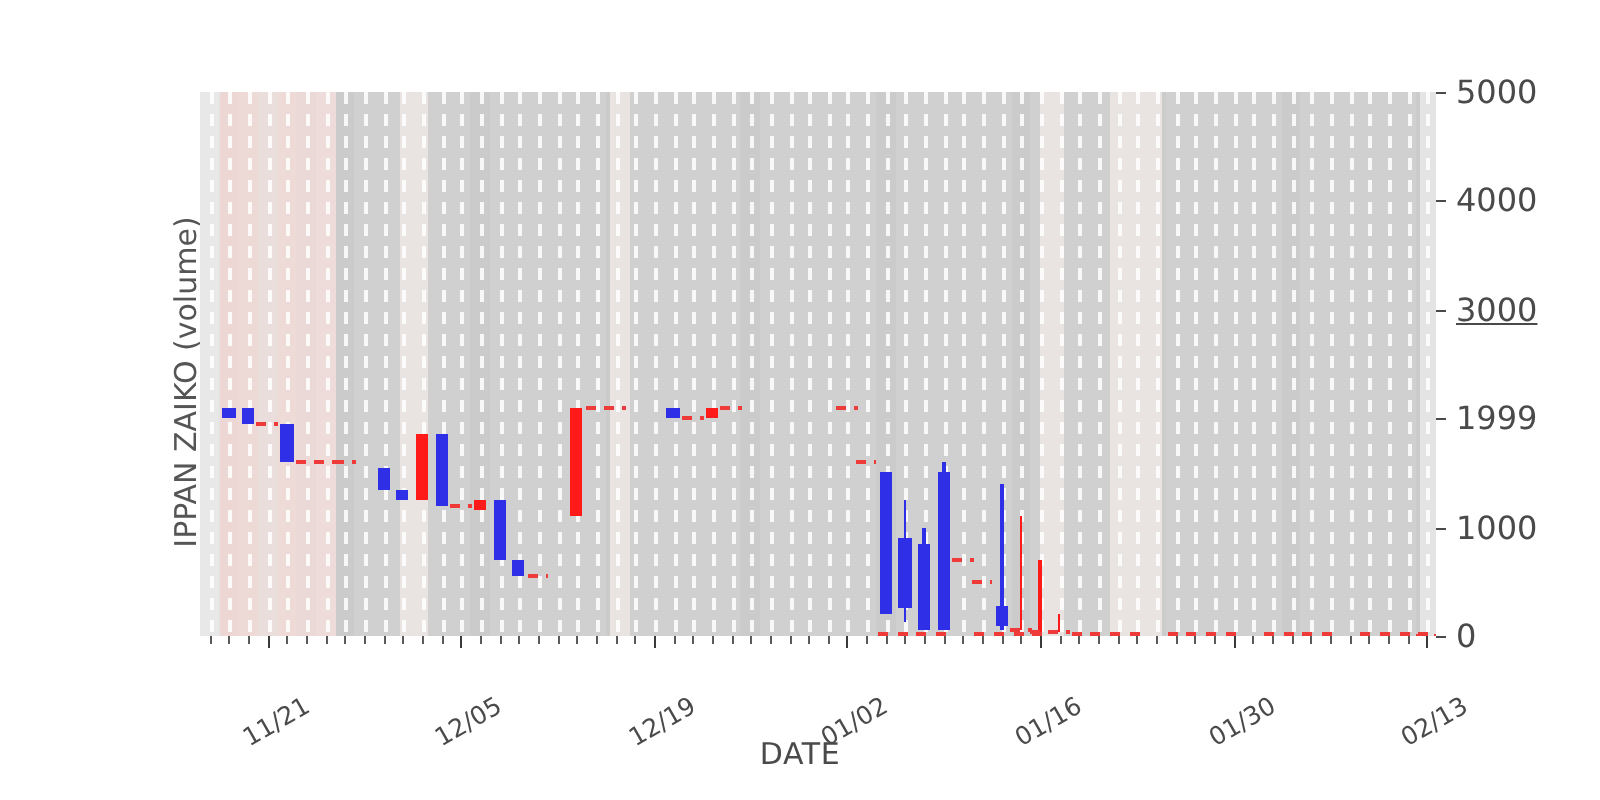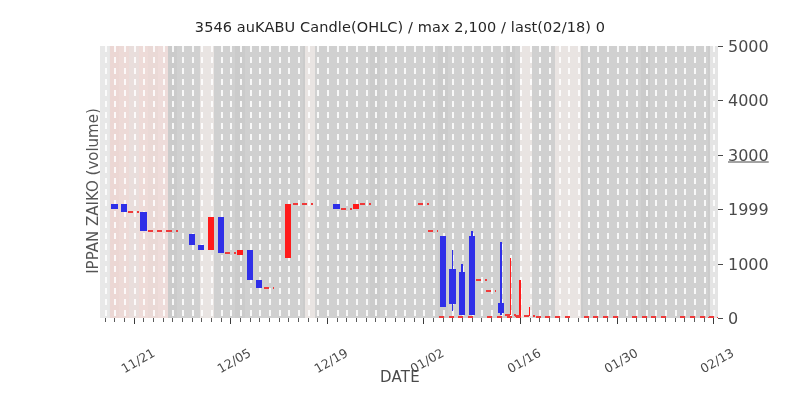--- a/index.html
+++ b/index.html
@@ -139,21 +139,20 @@
     transform-origin: right top;
     transform: rotate(-30deg) translate(-100%, 0);
     white-space: nowrap;
   }
 </style>
 </head>
 <body>
 
 <div id="figure">
 
-  <div id="chart-title">3546 auKABU Candle(OHLC) / max 2,100 / last(02/18) 0</div>
 
   <div id="ylabel">IPPAN ZAIKO (volume)</div>
 
   <div id="xlabel">DATE</div>
 
   <div id="plot">
     <div id="bands">
         <div class="band" style="left: 0px; width: 10.2562px; background: rgb(230, 230, 230);"></div>
         <div class="band" style="left: 9.65625px; width: 10.2562px; background: rgb(236, 215, 212);"></div>
         <div class="band" style="left: 19.3125px; width: 10.2562px; background: rgb(237, 218, 215);"></div>

